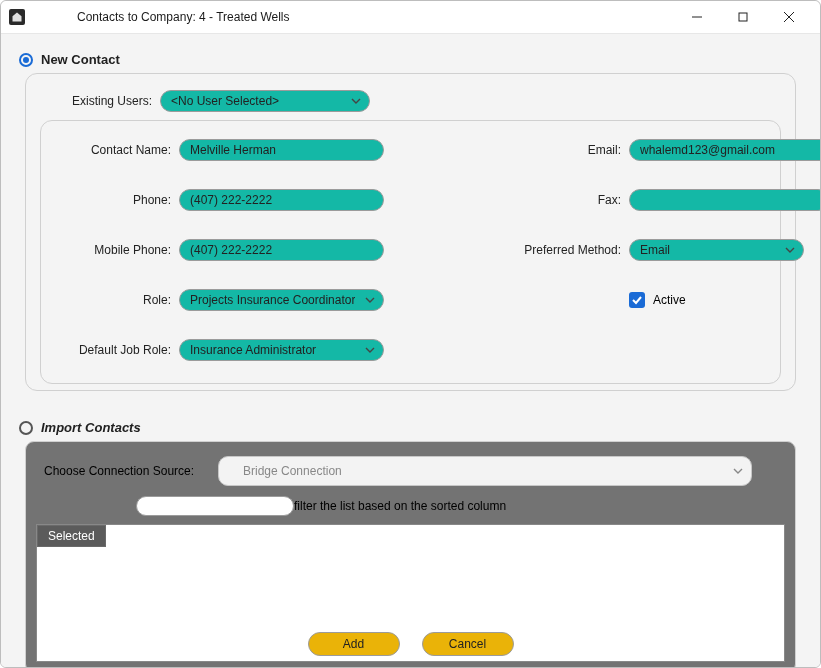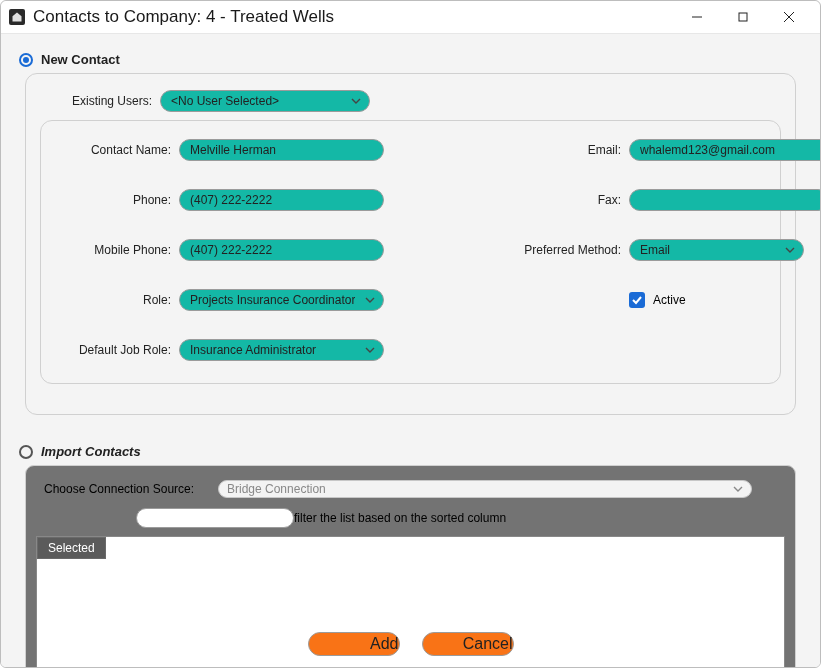--- a/index.html
+++ b/index.html
@@ -24,21 +24,21 @@
     }
     .titlebar .app-icon {
       width: 16px;
       height: 16px;
       background: #2a2a2a;
       border-radius: 2px;
       margin-right: 8px;
       display:flex;align-items:center;justify-content:center;
     }
     .titlebar .app-icon svg { width:12px;height:12px; }
-    .titlebar .title { flex: 0 0 auto; color: #1a1a1a; font-size: 17px; }
+    .titlebar .title { flex: 0 0 auto; color: #1a1a1a; font-size: 12px; margin-left: 44px; }
     .titlebar .spacer { flex: 1; }
     .winbtn {
       width: 46px; height: 30px;
       display: flex; align-items: center; justify-content: center;
       color: #1a1a1a;
     }
     .winbtn svg { width: 10px; height: 10px; }
 
     .content {
       padding: 8px 16px 0 16px;
@@ -73,21 +73,21 @@
       background: #1a6bd6;
       border-radius: 50%;
       left: 2px; top: 2px;
     }
     .radio.unselected { border-color: #555; }
 
     .outer-panel {
       border: 1px solid #d0d0d0;
       border-radius: 12px;
       background: #f4f4f4;
-      padding: 14px 14px 30px 14px;
+      padding: 14px 14px 6px 14px;
       margin: 0 8px 0 8px;
     }
 
     .row-line {
       display: flex;
       align-items: center;
       margin: 2px 0 8px 0;
     }
     .row-line .lbl-left {
       width: 120px;
@@ -189,25 +189,25 @@
     .button-bar {
       position: absolute;
       left: 0; right: 0; bottom: 12px;
       display: flex;
       justify-content: center;
       gap: 22px;
     }
     .btn {
       border: 1px solid #9b9b9b;
       border-radius: 14px;
-      background: #f97316;
+      background: #eab308;
       height: 24px;
       width: 92px;
-      display: flex; align-items: center; justify-content: flex-end;
-      font-size: 16px;
+      display: flex; align-items: center; justify-content: center;
+      font-size: 12px;
       color: #222;
     }
   </style>
 </head>
 <body>
 
 <div class="titlebar">
   <div class="app-icon">
     <svg viewBox="0 0 16 16">
         <path d="M2 7 L8 2 L14 7 L14 14 L2 14 Z" fill="#e0e0e0"></path>
@@ -328,21 +328,21 @@
   </div>
 
   <div class="radio-heading" style="margin-top:29px;font-style:italic;">
     <div class="radio unselected"></div>
     <label>Import Contacts</label>
   </div>
 
   <div class="import-panel">
     <div class="import-row1">
       <div class="ilbl">Choose Connection Source:</div>
-      <div class="select-wrap disabled" style="width:534px;border-radius:10px;height:18px;padding-left:8px;">
+      <div class="select-wrap disabled" style="width:534px;border-radius:10px;height:30px;padding-left:24px;">
         <span class="sel-text">Bridge Connection</span>
         <span class="caret">
             <svg viewBox="0 0 10 10">
               <path d="M1 3 L5 7 L9 3" fill="none" stroke="#888" stroke-width="1.4"></path>
             </svg>
           </span>
       </div>
     </div>
     <div class="import-row2">
       <div class="filter-box"></div>

